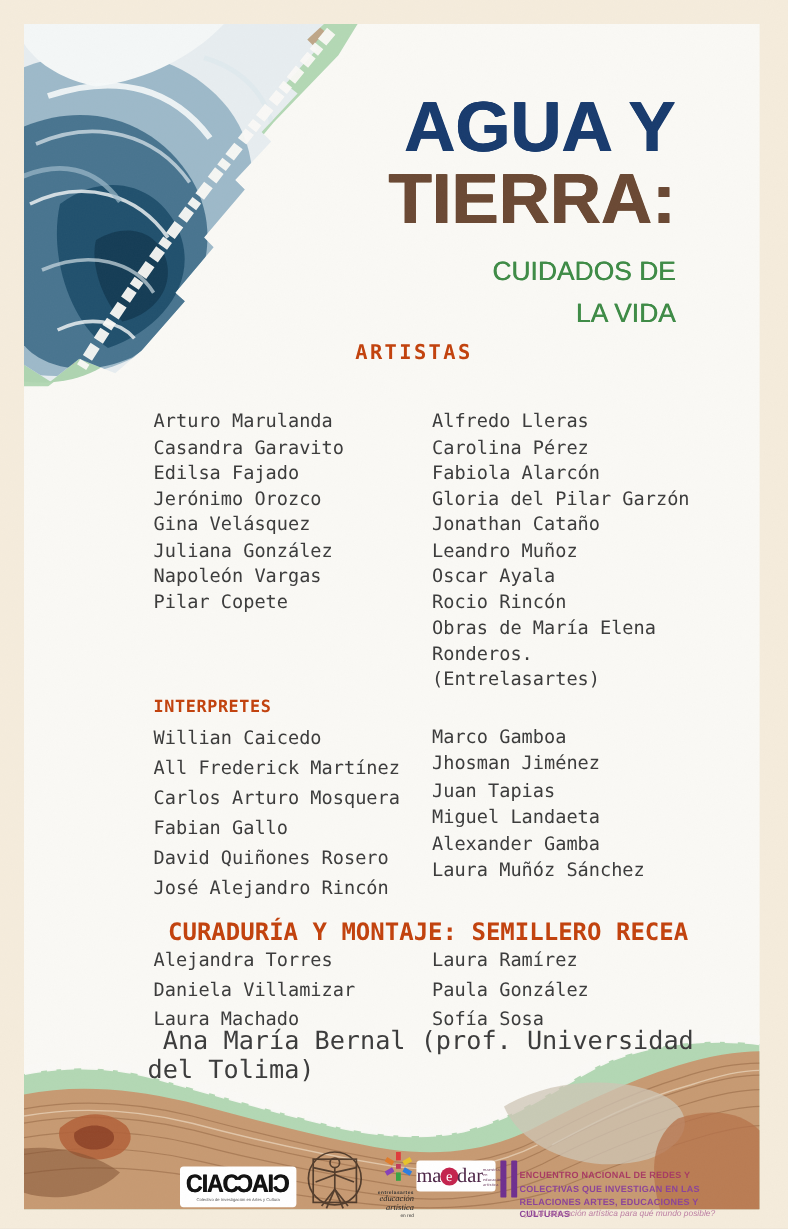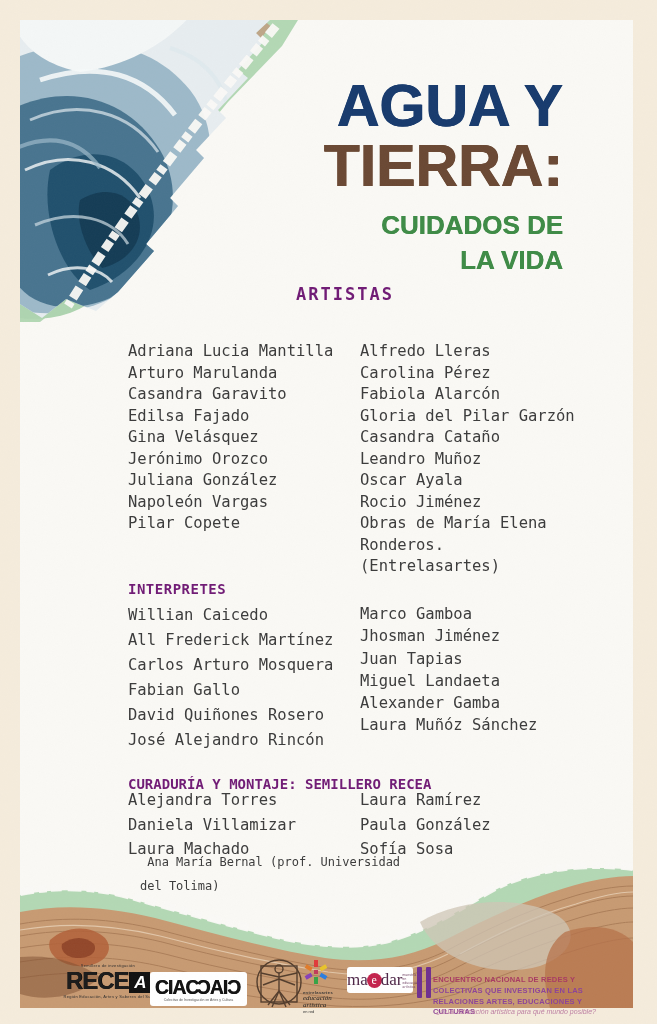--- a/index.html
+++ b/index.html
@@ -11,64 +11,64 @@
   .art{position:absolute;z-index:2;}
   #top-art{left:20px;top:20px;}
   #bottom-art{left:20px;top:862px;}
 
   
   .title{position:absolute;top:76px;right:94px;text-align:right;z-index:3;}
   .t-big{font-size:59px;font-weight:bold;line-height:60px;letter-spacing:0;
          text-shadow:.6px 0 0 currentColor,-.3px 0 0 currentColor;}
   .t-blue{color:#173a6d;}
   .t-brown{color:#6a4833;text-align:right;}
-  .t-sub{font-size:26px;font-weight:bold;line-height:35px;color:#3e8b46;
+  .t-sub{font-size:22px;font-weight:normal;line-height:35px;color:#3e8b46;
          text-shadow:.4px 0 0 currentColor;}
   .t-sub-group{margin-top:12px;}
 
   
   .mono{font-family:"DejaVu Sans Mono",monospace;color:#3b3b3b;white-space:pre;}
-  .heading{position:absolute;font-family:"DejaVu Sans Mono",monospace;font-weight:bold;color:#701a75;z-index:3;white-space:pre;}
+  .heading{position:absolute;font-family:"DejaVu Sans Mono",monospace;font-weight:bold;color:#c2410c;z-index:3;white-space:pre;}
   #artistas-heading{left:296px;top:284px;font-size:17px;letter-spacing:2px;}
   #interpretes-heading{left:128px;top:581px;font-size:14px;letter-spacing:.5px;}
-  #curaduria-heading{left:128px;top:764px;font-size:14px;letter-spacing:0;margin-top:12px;}
+  #curaduria-heading{left:140px;top:764px;font-size:20px;letter-spacing:0;}
 
   .list-section{position:absolute;left:128px;width:490px;z-index:3;}
   .col{position:absolute;top:0;}
   .col1{left:0;}
   .col2{left:232px;}
   .row{font-family:"DejaVu Sans Mono",monospace;color:#3b3b3b;white-space:pre;font-size:15.5px;}
 
   #artistas-list{top:341px;}
   #artistas-list .row{line-height:21.55px;}
   #interpretes-list{top:603px;}
   #interpretes-list .col1 .row{line-height:25px;}
   #interpretes-list .col2 .row{line-height:22.3px;}
   #curaduria-list{top:788px;}
   #curaduria-list .row{line-height:24.5px;}
-  .note{position:absolute;left:140px;font-size:12px;z-index:3;text-align:right;}
+  .note{position:absolute;left:123px;font-size:21px;z-index:3;text-align:right;}
   #note1{top:855px;}
   #note2{top:879px;}
 
   
   .footer-item{position:absolute;z-index:4;}
   #logo-recea{left:58px;top:963px;width:100px;text-align:center;color:#1a1a1a;}
   .recea-cap{font-size:4px;color:#2e2e2e;letter-spacing:.3px;}
   .recea-word{font-size:24px;font-weight:bold;letter-spacing:-1px;line-height:26px;
               text-shadow:.5px 0 0 #000;}
   .recea-a{display:inline-block;width:21px;height:21px;background:#101010;color:#fff;
            font-style:italic;font-weight:bold;font-size:17px;line-height:21px;margin-left:1px;vertical-align:1px;}
   #logo-ciac{left:150px;top:972px;width:97px;height:34px;background:#fff;border-radius:3px;
              display:flex;flex-direction:column;align-items:center;justify-content:center;}
   .ciac-text{font-weight:bold;font-size:21px;letter-spacing:-1px;color:#111;line-height:20px;
              transform:scaleX(.92);text-shadow:.5px 0 0 #111;}
   .mirror{display:inline-block;transform:scaleX(-1);}
   .ciac-cap{font-size:3.5px;color:#555;margin-top:1px;}
   #logo-vitruvian{left:250px;top:955px;}
-  #logo-entre{left:303px;top:959px;width:42px;text-align:left;}
+  #logo-entre{left:303px;top:959px;width:42px;text-align:right;}
   .entre-cap1{font-size:4px;font-weight:bold;color:#333;letter-spacing:.4px;margin-top:1px;}
   .entre-script{font-family:"Liberation Serif",serif;font-style:italic;font-size:7px;color:#222;line-height:7px;}
   .entre-cap2{font-size:4px;color:#333;}
   #logo-maedar{left:347px;top:967px;width:66px;height:26px;background:#fff;border-radius:3px;
                display:flex;align-items:center;justify-content:space-between;}
   .maedar-word{font-family:"Liberation Serif",serif;font-size:17px;color:#4d2547;line-height:16px;display:flex;align-items:center;}
   .maedar-e{display:inline-flex;align-items:center;justify-content:center;width:15px;height:15px;
             border-radius:50%;background:#c4234d;color:#fff;font-size:12px;margin:0 -1px;}
   .maedar-cap{font-size:3.2px;color:#6b3a5e;margin-top:1px;letter-spacing:.2px;}
   #bars{left:417px;top:967px;display:flex;gap:4px;}
@@ -118,39 +118,38 @@
     <div class="t-big t-brown">TIERRA:</div>
     <div class="t-sub-group">
       <div class="t-sub">CUIDADOS DE</div>
       <div class="t-sub">LA VIDA</div>
     </div>
   </div>
 
   <div id="artistas-heading" class="heading">ARTISTAS</div>
   <div id="artistas-list" class="list-section">
     <div class="col col1">
-        <div class="row">Adriana Lucia Mantilla</div>
         <div class="row">Arturo Marulanda</div>
         <div class="row">Casandra Garavito</div>
         <div class="row">Edilsa Fajado</div>
+        <div class="row">Jerónimo Orozco</div>
         <div class="row">Gina Velásquez</div>
-        <div class="row">Jerónimo Orozco</div>
         <div class="row">Juliana González</div>
         <div class="row">Napoleón Vargas</div>
         <div class="row">Pilar Copete</div>
       </div>
     <div class="col col2">
         <div class="row">Alfredo Lleras</div>
         <div class="row">Carolina Pérez</div>
         <div class="row">Fabiola Alarcón</div>
         <div class="row">Gloria del Pilar Garzón</div>
-        <div class="row">Casandra Cataño</div>
+        <div class="row">Jonathan Cataño</div>
         <div class="row">Leandro Muñoz</div>
         <div class="row">Oscar Ayala</div>
-        <div class="row">Rocio Jiménez</div>
+        <div class="row">Rocio Rincón</div>
         <div class="row">Obras de María Elena</div>
         <div class="row">Ronderos.</div>
         <div class="row">(Entrelasartes)</div>
       </div>
   </div>
 
   <div id="interpretes-heading" class="heading">INTERPRETES</div>
   <div id="interpretes-list" class="list-section">
     <div class="col col1">
         <div class="row">Willian Caicedo</div>
@@ -204,25 +203,20 @@
       <path d="M0,68 C45,60 90,62 140,74 C200,90 258,102 308,110 C352,116 392,110 428,92"></path>
       <path d="M440,92 C474,74 512,54 556,42 C580,34 600,30 613,30"></path>
     </g>
     <path d="M30,78 C45,64 70,62 85,76 C95,88 85,102 65,104 C45,106 25,94 30,78 Z" fill="#b26038" opacity=".85"></path>
     <path d="M42,82 C52,74 66,74 74,82 C78,90 70,96 58,96 C48,96 40,90 42,82 Z" fill="#8a3f24" opacity=".8"></path>
     <path d="M400,60 C440,36 500,34 535,52 C560,66 555,92 520,104 C470,118 415,96 400,60 Z" fill="#cfc5b5" opacity=".75"></path>
     <path d="M545,70 C575,60 600,66 613,80 L613,146 L530,146 C520,110 525,84 545,70 Z" fill="#b5714a" opacity=".75"></path>
     <path d="M0,95 C30,92 60,100 80,115 C60,135 25,140 0,132 Z" fill="#7d4e30" opacity=".5"></path>
   </svg>
 
-  <div id="logo-recea" class="footer-item">
-    <div class="recea-cap">Semillero de investigación</div>
-    <div class="recea-word"><span>RECE</span><span class="recea-a">A</span></div>
-    <div class="recea-cap">Región Educación, Artes y Saberes del Sur</div>
-  </div>
 
   <div id="logo-ciac" class="footer-item">
     <div class="ciac-text"><span>CIAC</span><span class="mirror">CIAC</span></div>
     <div class="ciac-cap">Colectivo de Investigación en Artes y Cultura</div>
   </div>
 
   <svg id="logo-vitruvian" class="footer-item" width="58" height="58" viewBox="0 0 58 58">
     <g stroke="#3f2d20" stroke-width="1.4" fill="none" opacity=".85">
       <circle cx="29" cy="27" r="22"></circle>
       <rect x="11" y="11" width="36" height="36"></rect>

